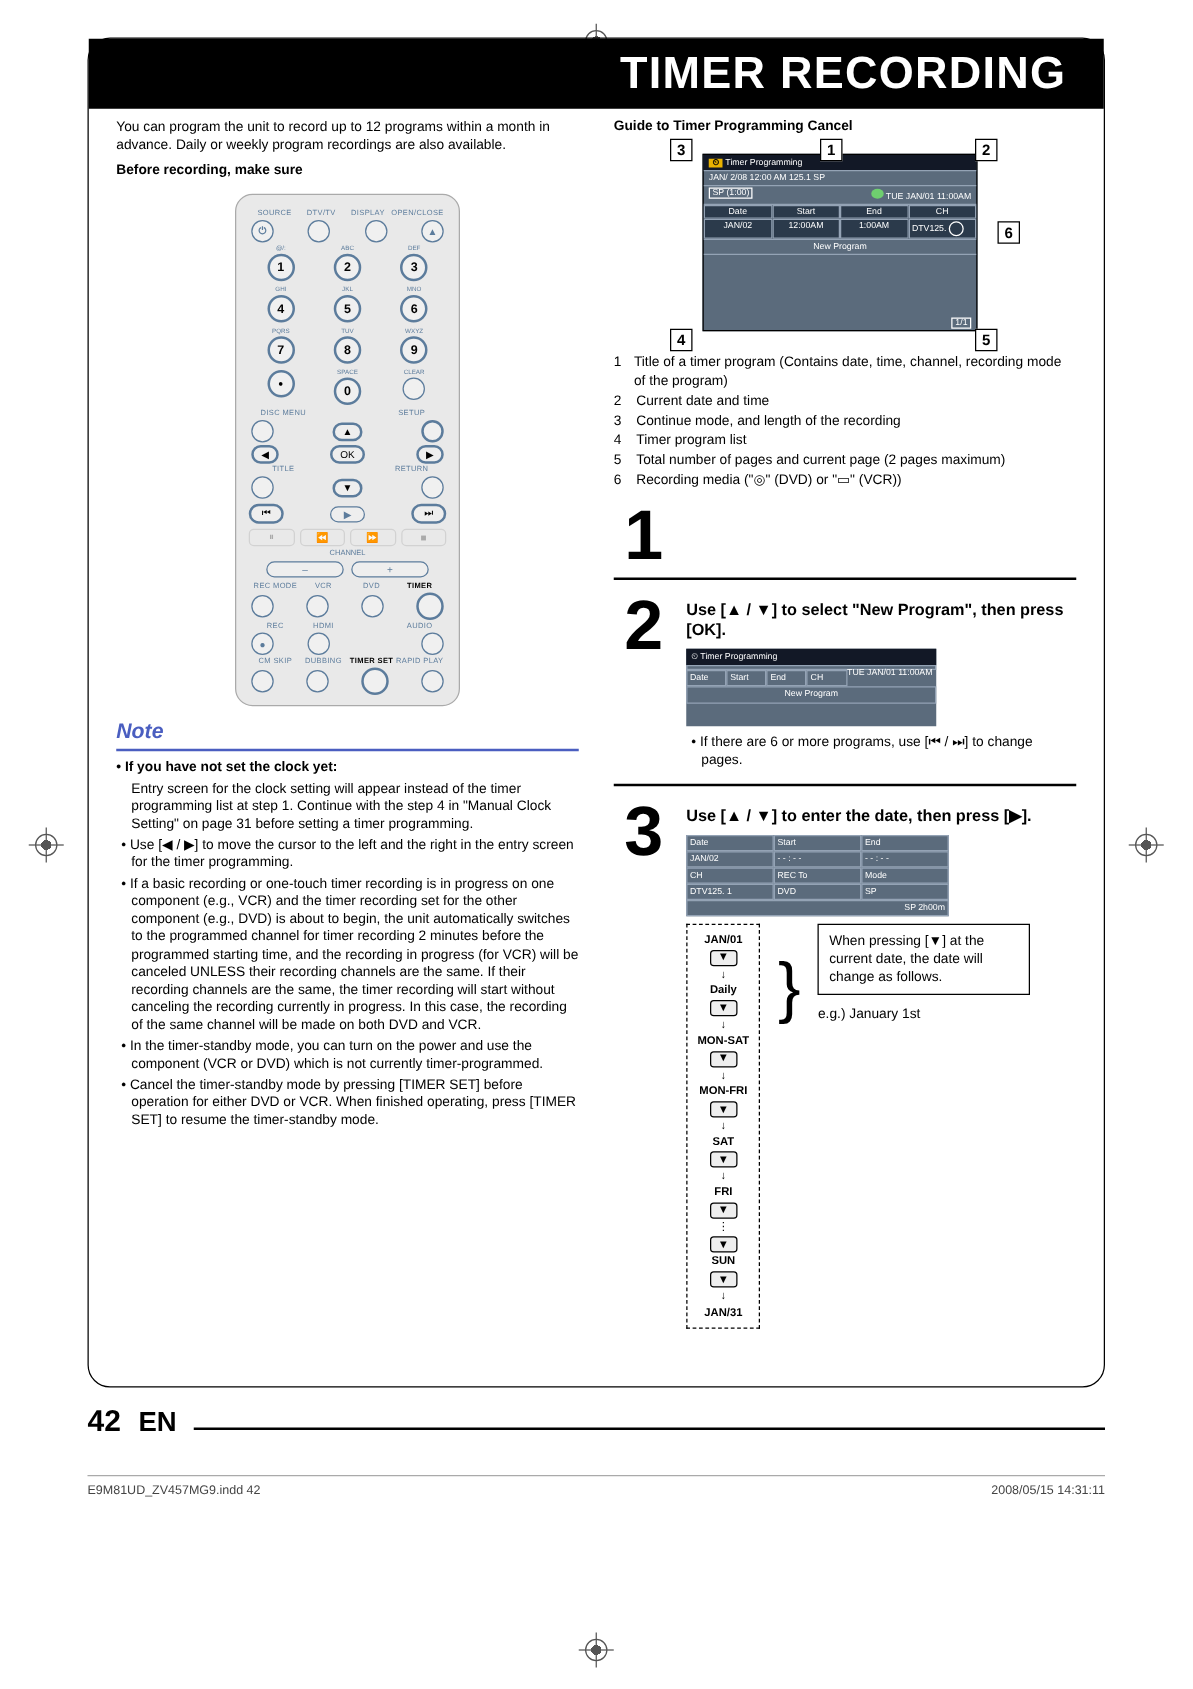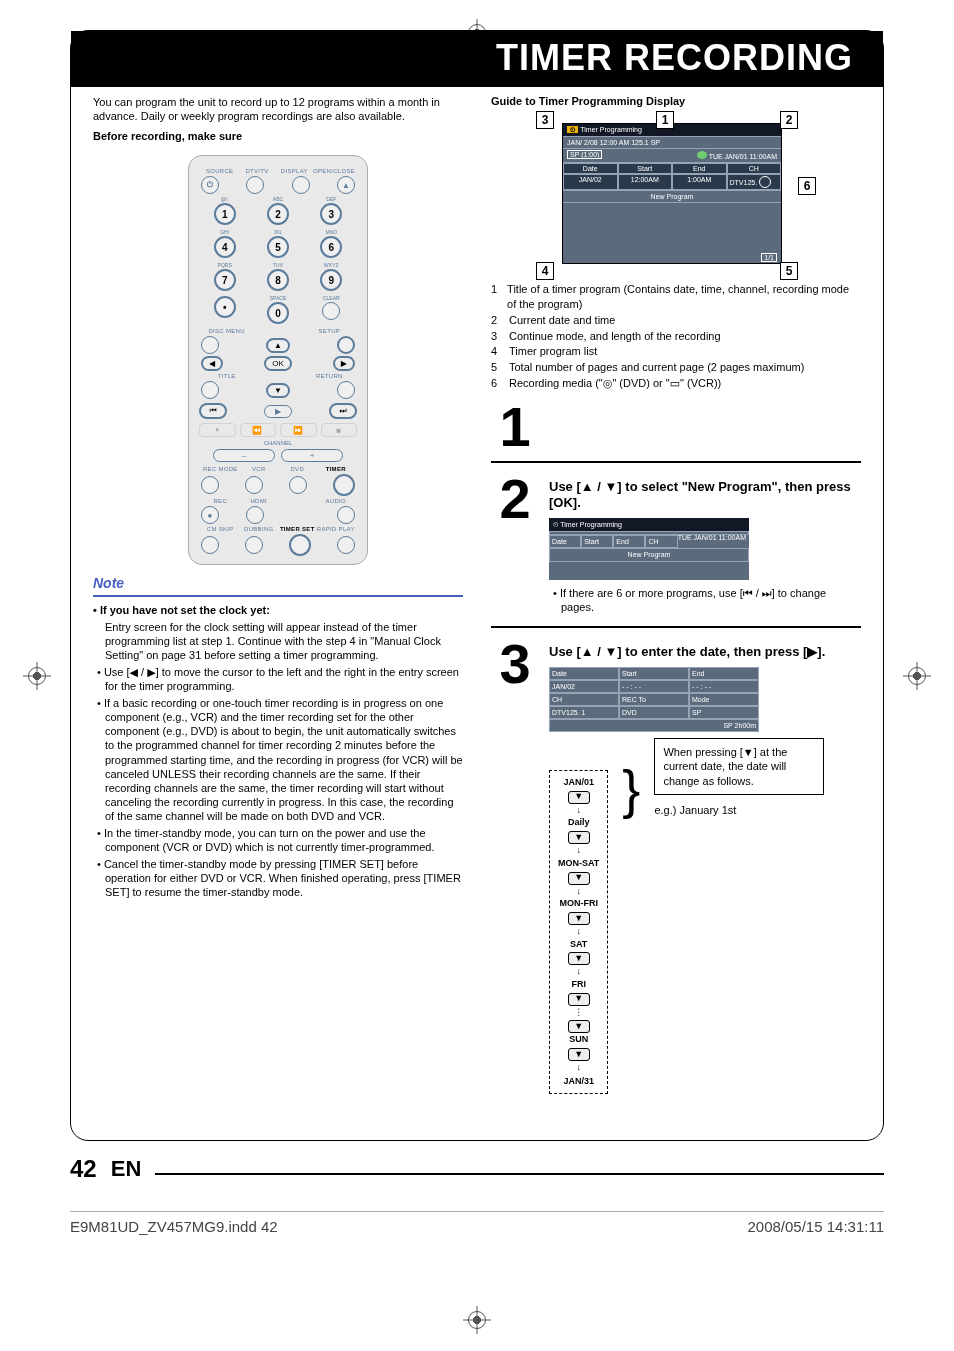--- a/index.html
+++ b/index.html
@@ -61,21 +61,21 @@
   .rbtn.bold{border-width:2.5px;color:#000;}
   .rpill{border:1.3px solid #5c7c9c;border-radius:8px;padding:1px 6px;font-size:8px;background:#eee;color:#5c7c9c;display:inline-flex;align-items:center;justify-content:center;}
   .rpill.bold{border-width:2.5px;color:#000;}
   .rquad{display:grid;grid-template-columns:repeat(4,1fr);gap:4px;margin:2px 4px;}
   .rquad div{border:1px solid #d2d2d2;border-radius:4px;height:14px;display:flex;align-items:center;justify-content:center;font-size:8px;color:#aaa;}
   .rgrid{display:grid;grid-template-columns:repeat(3,1fr);gap:4px 10px;margin:2px 8px;}
   .rgcell{display:flex;flex-direction:column;align-items:center;gap:1px;}
   .rgcell span.l{font-size:5px;}
 
   
-  .note-title{font-style:italic;font-weight:bold;color:#4a5ec0;margin:6px 0 4px 0;font-size:14px;}
+  .note-title{font-style:italic;font-weight:bold;color:#4a5ec0;margin:6px 0 4px 0;font-size:17px;}
   .note-rule{height:1.5px;background:#4a5ec0;margin-bottom:6px;}
   .note p{font-size:11px;margin-bottom:3px;}
 
   
   .guide-title{font-weight:bold;margin-bottom:4px;}
   .disp {
     width: 280px; margin:4px auto 6px auto;
     position:relative; padding:12px 36px 12px 26px;
   }
   .callout{position:absolute;width:18px;height:18px;border:1.6px solid #000;display:flex;align-items:center;justify-content:center;font-weight:bold;font-size:12px;background:#fff;}
@@ -105,31 +105,31 @@
   .step-body{flex:1;font-size:13px;line-height:1.3;padding-top:4px;}
   .step-body .b{font-weight:bold;}
   .mini-screen{background:#5b6b7c;color:#fff;font-size:7px;width:200px;margin:6px 0;}
   .mini-screen .hdr{background:#121826;padding:2px 4px;}
   .mini-screen .row,.mini-screen .grid div{border:1px solid #94a3b5;padding:1px 2px;}
   .mini-screen .grid{display:grid;grid-template-columns:repeat(4,1fr);}
   .mini-screen .blank{height:18px;}
 
   
   .date-diag{display:flex;gap:14px;align-items:flex-start;margin-top:6px;}
-  .dcol{border:1px dashed #000;padding:6px 8px;font-size:9px;text-align:center;margin-top:32px;}
+  .dcol{border:1px dashed #000;padding:6px 8px;font-size:9px;text-align:center;}
   .dcol .seq{display:flex;flex-direction:column;align-items:center;gap:1px;margin:2px 0;}
   .darrow{width:22px;height:13px;border:1px solid #000;display:inline-flex;align-items:center;justify-content:center;font-size:9px;background:#eee;border-radius:3px;}
   .sidebox{border:1px solid #000;padding:6px 8px;font-size:11px;line-height:1.3;max-width:170px;}
   .brace{font-size:54px;line-height:1.4;padding-top:14px}
 
   
   .page-footer{display:flex;align-items:center;gap:14px;margin-top:14px;font-weight:bold;}
   .page-footer .pn{font-size:24px;}
   .page-footer .en{font-size:22px;}
-  .subfoot{display:flex;justify-content:space-between;font-size:15px;color:#444;margin-top:28px;border-top:1px solid #aaa;padding-top:6px;}
+  .subfoot{display:flex;justify-content:space-between;font-size:10px;color:#444;margin-top:28px;border-top:1px solid #aaa;padding-top:6px;}
 </style>
 </head>
 <body>
 
 <div class="reg reg-top"></div>
 <div class="reg reg-bottom"></div>
 <div class="reg reg-left"></div>
 <div class="reg reg-right"></div>
 
 <div class="band">
@@ -290,21 +290,21 @@
         <p><span class="b">• </span><span class="b">If you have not set the clock yet:</span></p>
         <p style="padding-left:12px">Entry screen for the clock setting will appear instead of the timer programming list at step 1. Continue with the step 4 in "Manual Clock Setting" on page 31 before setting a timer programming.</p>
         <p class="bullet">Use [◀ / ▶] to move the cursor to the left and the right in the entry screen for the timer programming.</p>
         <p class="bullet">If a basic recording or one-touch timer recording is in progress on one component (e.g., VCR) and the timer recording set for the other component (e.g., DVD) is about to begin, the unit automatically switches to the programmed channel for timer recording 2 minutes before the programmed starting time, and the recording in progress (for VCR) will be canceled UNLESS their recording channels are the same. If their recording channels are the same, the timer recording will start without canceling the recording currently in progress. In this case, the recording of the same channel will be made on both DVD and VCR.</p>
         <p class="bullet">In the timer-standby mode, you can turn on the power and use the component (VCR or DVD) which is not currently timer-programmed.</p>
         <p class="bullet">Cancel the timer-standby mode by pressing [TIMER SET] before operation for either DVD or VCR. When finished operating, press [TIMER SET] to resume the timer-standby mode.</p>
       </div>
     </div>
 
     <div class="col">
-      <div class="guide-title">Guide to Timer Programming Display</div>
+      <div class="guide-title">Guide to Timer Programming Cancel</div>
 
       <div class="disp">
         <div class="callout" style="left:0;top:0">3</div>
         <div class="callout" style="left:120px;top:0">1</div>
         <div class="callout" style="right:18px;top:0">2</div>
         <div class="callout" style="right:0;top:66px">6</div>
         <div class="callout" style="left:0;bottom:-4px">4</div>
         <div class="callout" style="right:18px;bottom:-4px">5</div>
 
         <div class="screen">

